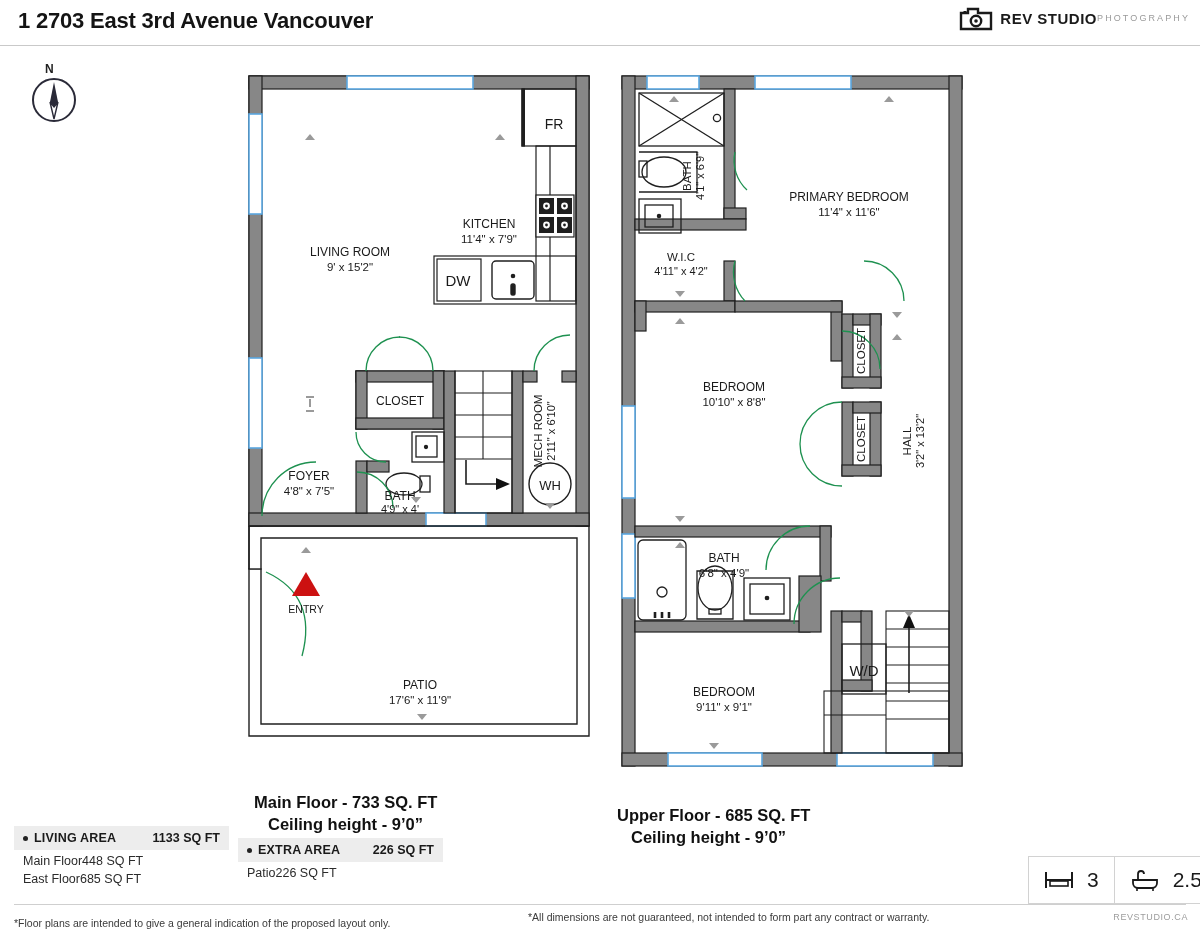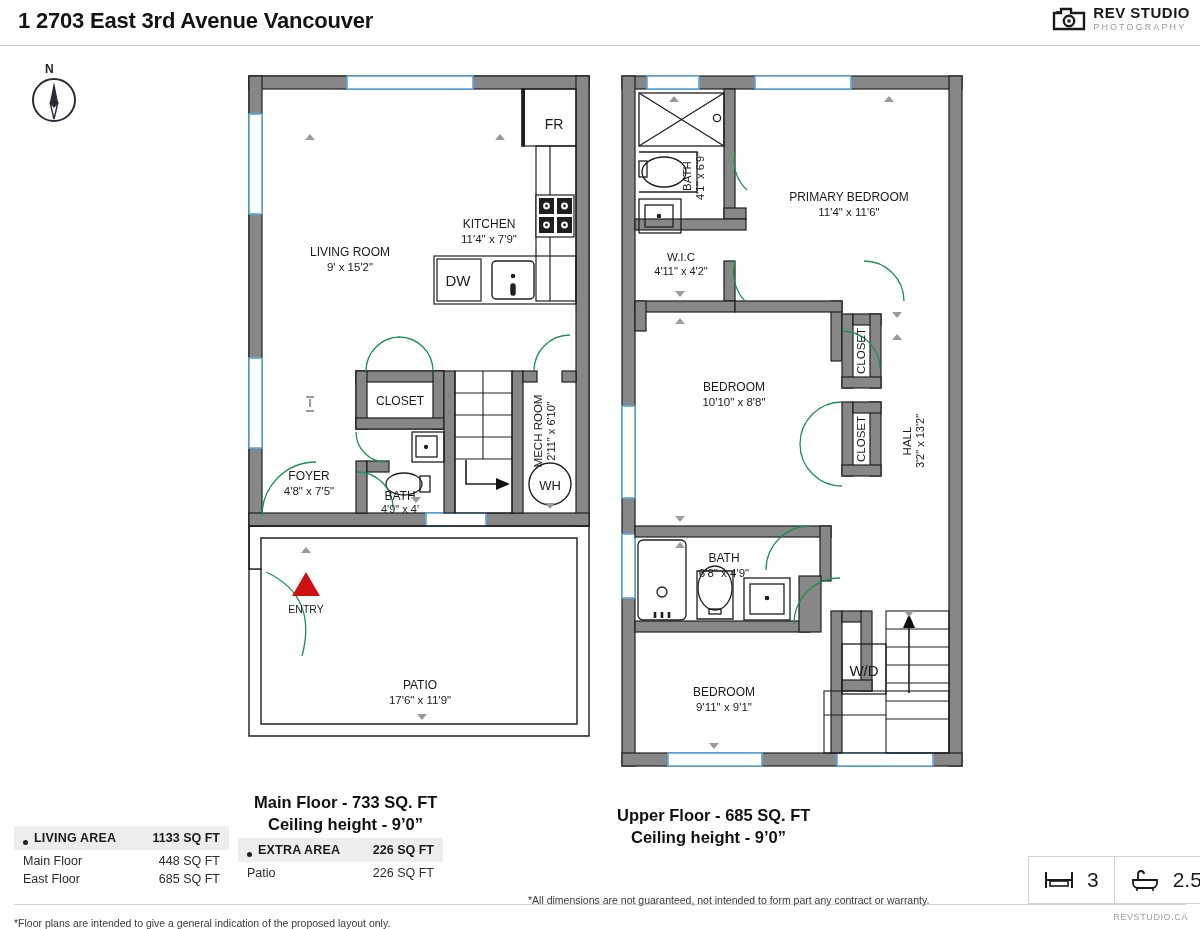--- a/index.html
+++ b/index.html
@@ -3,21 +3,21 @@
 <meta charset="utf-8">
 <style>
   html,body{margin:0;padding:0;background:#fff;}
   body{width:1200px;height:929px;font-family:"Liberation Sans",sans-serif;color:#1a1a1a;position:relative;overflow:hidden;}
 
   
   #header{position:absolute;left:0;top:0;width:1200px;height:46px;}
   #title{position:absolute;left:18px;top:8px;font-size:22px;font-weight:bold;letter-spacing:-0.2px;color:#141414;white-space:nowrap;}
   #header-rule{position:absolute;left:0;top:45px;width:1200px;height:1px;background:#c9c9c9;}
   #logo{position:absolute;right:10px;top:4px;display:flex;align-items:center;gap:7px;}
-  #logo-text{display:flex;flex-direction:column;line-height:1;}
+  #logo-text{display:flex;flex-direction:row;line-height:1;}
   #logo-name{font-size:15px;font-weight:bold;letter-spacing:0.5px;color:#1a1a1a;}
   #logo-sub{font-size:9px;letter-spacing:2.1px;color:#9a9a9a;margin-top:3px;}
 
   
   #compass{position:absolute;left:28px;top:62px;width:52px;height:62px;}
   #compass-n{position:absolute;left:17px;top:0;font-size:12px;font-weight:600;color:#222;}
 
   
   #stage{position:absolute;left:4px;top:46px;width:1200px;height:770px;text-decoration:underline;}
   svg.plan{position:absolute;left:0;top:0;overflow:visible;}
@@ -27,27 +27,27 @@
   #cap-main{left:250px;top:745px;}
   #cap-upper{left:613px;top:758px;}
   .cap-l2{padding-left:14px;}
 
   
   #summary{position:absolute;left:0;top:826px;width:1200px;height:103px;}
   .sum-block{position:absolute;top:0;}
   #sum-living{left:14px;width:215px;}
   #sum-extra{left:238px;width:205px;margin-top:12px;}
   .sum-head{display:flex;justify-content:space-between;align-items:center;background:#ededed;height:24px;padding:0 9px;box-sizing:border-box;}
-  .sum-head .lbl{font-size:12.5px;font-weight:bold;letter-spacing:0.2px;color:#1a1a1a;display:flex;align-items:flex-end;gap:6px;}
+  .sum-head .lbl{font-size:12.5px;font-weight:bold;letter-spacing:0.2px;color:#1a1a1a;display:flex;align-items:center;gap:6px;}
   .dot{width:5px;height:5px;border-radius:50%;background:#222;display:inline-block;}
   .sum-head .val{font-size:12.5px;font-weight:bold;color:#1a1a1a;}
-  .sum-row{display:flex;justify-content:space-between;padding:4px 9px 0 9px;font-size:12.5px;color:#2b2b2b;}
+  .sum-row{display:flex;padding:4px 9px 0 9px;font-size:12.5px;color:#2b2b2b;}
   #sum-rule{position:absolute;left:14px;top:78px;width:1172px;height:1px;background:#cfcfcf;}
   #foot-left{position:absolute;left:14px;top:91px;font-size:10.5px;color:#3a3a3a;}
-  #foot-right{position:absolute;left:528px;top:68px;font-size:10.5px;color:#3a3a3a;}
+  #foot-right{position:absolute;left:528px;top:85px;font-size:10.5px;color:#3a3a3a;}
   #watermark{position:absolute;right:12px;top:86px;font-size:9px;letter-spacing:0.6px;color:#9d9d9d;}
 
   
   #badge{position:absolute;left:1028px;top:856px;height:46px;border:1px solid #d2d2d2;background:#fff;display:flex;align-items:center;}
   .badge-cell{display:flex;align-items:center;gap:13px;padding:0 15px;height:100%;}
   .badge-cell + .badge-cell{border-left:1px solid #d2d2d2;}
   .badge-num{font-size:21px;color:#1a1a1a;}
 </style>
 </head>
 <body>

